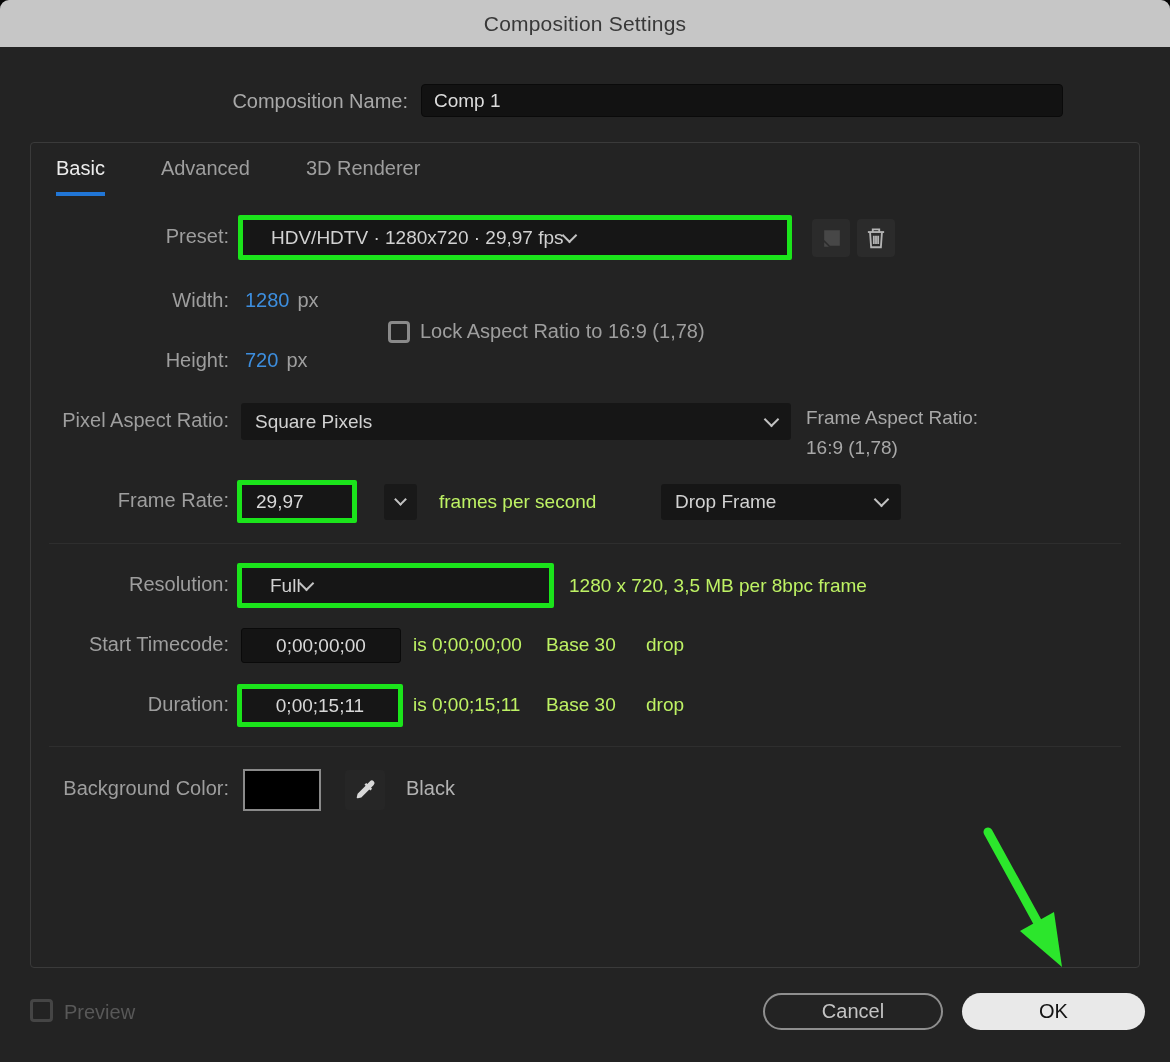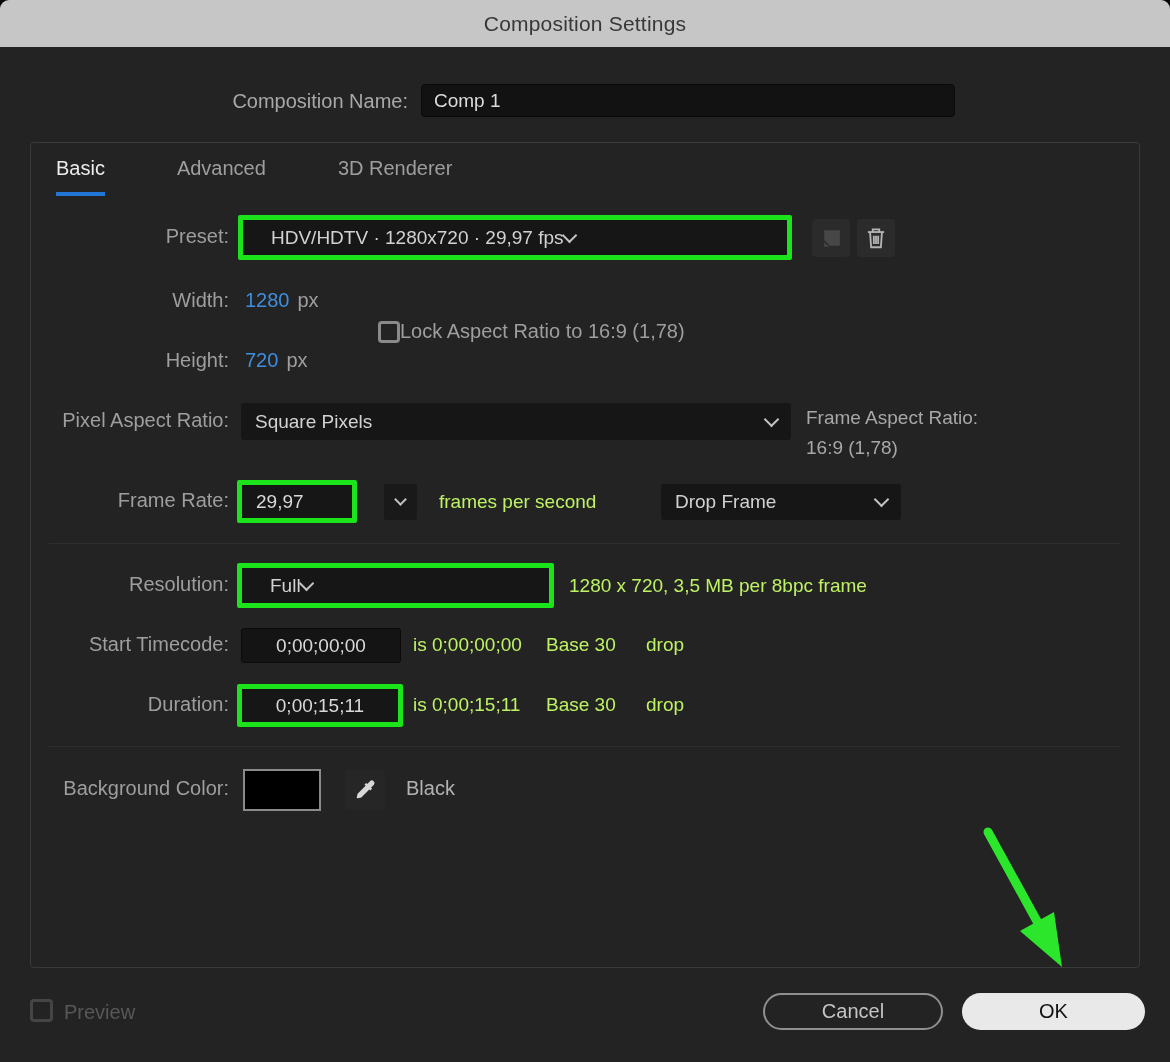--- a/index.html
+++ b/index.html
@@ -2,25 +2,25 @@
 <html><head>
 <meta charset="utf-8">
 <style>
   html,body{margin:0;padding:0;background:#060606;}
   *{box-sizing:border-box;font-family:"Liberation Sans",sans-serif;}
   .dialog{position:relative;width:1170px;height:1062px;background:#232323;border-radius:9px 9px 0 0;overflow:hidden;}
   .titlebar{position:absolute;left:0;top:0;width:100%;height:47px;background:#c6c6c6;display:flex;align-items:center;justify-content:center;}
   .titlebar .t{font-size:21px;font-weight:normal;color:#383838;letter-spacing:.2px;}
 
   .name-label{position:absolute;left:0;top:90px;width:408px;text-align:right;font-size:20px;color:#a8a8a8;}
-  .name-input{position:absolute;left:421px;top:84px;width:534px;height:33px;background:#121212;border:1px solid #0a0a0a;border-radius:4px;color:#dcdcdc;font-size:19px;padding:0 12px;outline:none;}
+  .name-input{position:absolute;left:421px;top:84px;width:642px;height:33px;background:#121212;border:1px solid #0a0a0a;border-radius:4px;color:#dcdcdc;font-size:19px;padding:0 12px;outline:none;}
 
   .panel{position:absolute;left:30px;top:142px;width:1110px;height:826px;border:1px solid #3a3a3a;border-radius:4px;background:#232323;}
 
-  .tabs{position:absolute;left:25px;top:14px;display:flex;gap:72px;}
+  .tabs{position:absolute;left:25px;top:14px;display:flex;gap:56px;}
   .tab{font-size:20px;color:#9e9e9e;padding-bottom:12px;cursor:default;}
   .tab.active{color:#ececec;border-bottom:4px solid #2176d6;}
 
   .row-label{position:absolute;left:0;width:198px;text-align:right;font-size:20px;color:#9e9e9e;}
 
   .hl{border:5px solid #1be41b;border-radius:2px;background:#161616;position:absolute;}
   .dd{background:#161616;border-radius:3px;position:absolute;display:flex;align-items:center;color:#d2d2d2;font-size:19px;padding:0 14px;}
   .dd .txt{flex:1;white-space:nowrap;overflow:hidden;}
   .chev{width:11px;height:11px;border-left:2px solid #c2c2c2;border-bottom:2px solid #c2c2c2;transform:rotate(-45deg);margin-top:-5px;flex:none;}
   .dd-inner{position:absolute;inset:0;display:flex;align-items:center;color:#d2d2d2;font-size:19px;padding:0 28px;}
@@ -82,21 +82,21 @@
           <path d="M9 6.5V4h6v2.5"></path>
           <path d="M6.5 6.5l1 14h9l1-14"></path>
           <path d="M10 10v7.5M12 10v7.5M14 10v7.5"></path>
       </svg>
     </div>
 
     <div class="row-label" style="top:146px;">Width:</div>
     <div style="position:absolute;left:214px;top:146px;">
       <span class="val-blue">1280</span><span class="unit">px</span>
     </div>
-    <div style="position:absolute;left:347px;top:177px;display:flex;align-items:center;">
+    <div style="position:absolute;left:357px;top:177px;display:flex;align-items:center;gap:10px;">
       <div class="checkbox"></div>
       <span style="font-size:20px;color:#9e9e9e;">Lock Aspect Ratio to 16:9 (1,78)</span>
     </div>
     <div class="row-label" style="top:206px;">Height:</div>
     <div style="position:absolute;left:214px;top:206px;">
       <span class="val-blue">720</span><span class="unit">px</span>
     </div>
 
     <div class="row-label" style="top:266px;">Pixel Aspect Ratio:</div>
     <div class="dd" style="left:210px;top:260px;width:550px;height:37px;">

